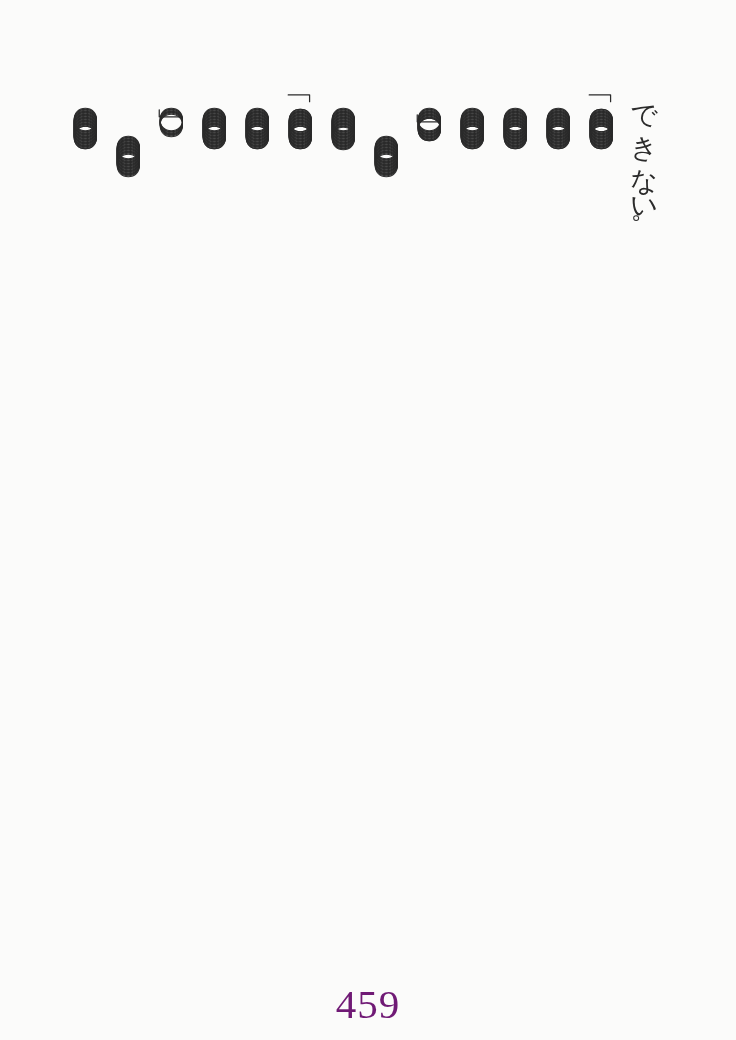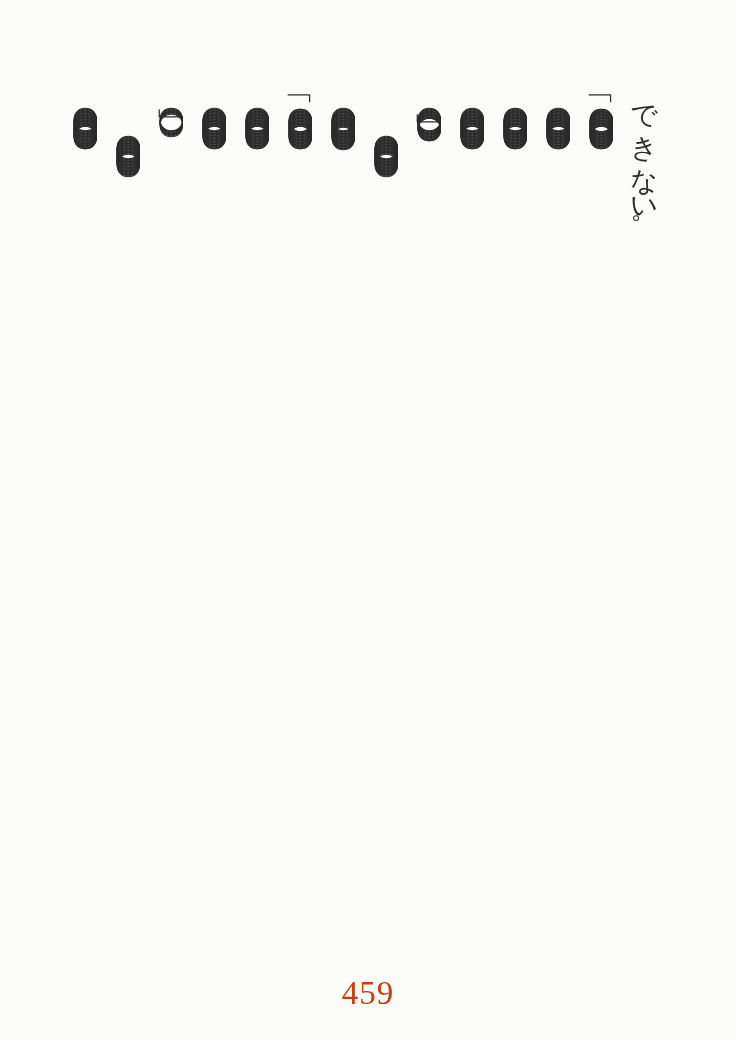--- a/index.html
+++ b/index.html
@@ -26,24 +26,24 @@
     letter-spacing: 0.6px;
     color: #2b2b2b;
     white-space: nowrap;
   }
   .line { height: 900px; }
   .line.indent { text-indent: 28px; }
   .page-number {
     position: absolute;
     left: 0;
     right: 0;
-    bottom: 28px;
+    bottom: 12px;
     text-align: center;
-    font-size: 33px;
-    color: #c2410c;
+    font-size: 41px;
+    color: #701a75;
     letter-spacing: 1px;
   }
 </style>
 </head>
 <body>
 
 <div class="page">
 
   <div class="text-block">
     <div class="line">できない。</div>

